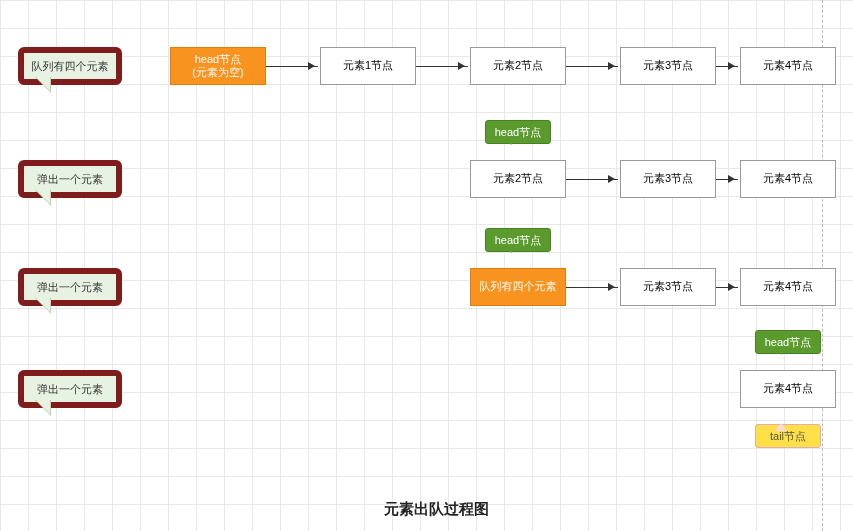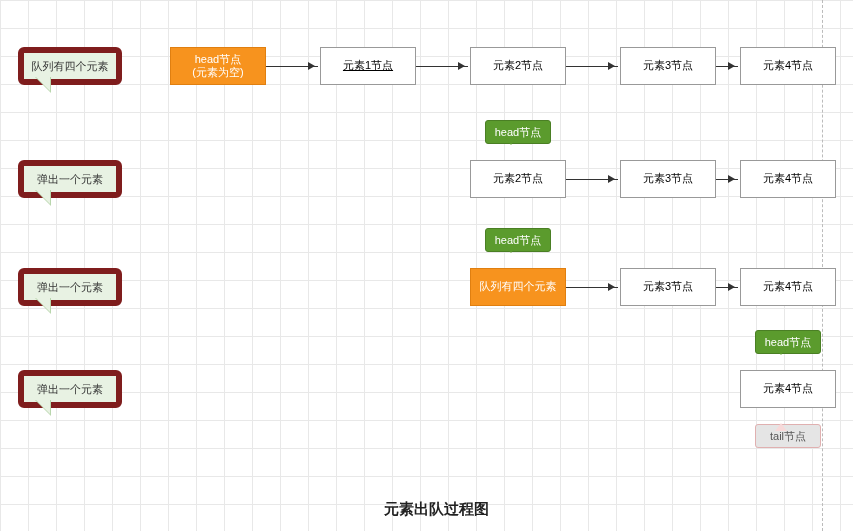--- a/index.html
+++ b/index.html
@@ -75,21 +75,21 @@
       position: absolute;
       width: 66px;
       height: 24px;
       display: flex;
       align-items: center;
       justify-content: center;
       color: #fff;
       border-radius: 3px;
     }
     .callout.green { background: #5b9b2d; border: 1px solid #4a7f24; }
-    .callout.pink { background: #e5e5e5; border: 1px solid #e0b0b0; color: #555; }
+    .callout.pink { background: #fde047; border: 1px solid #e0b0b0; color: #555; }
     .callout.down::after {
       content: "";
       position: absolute;
       bottom: -8px;
       left: 30%;
       width: 0; height: 0;
       border: 6px solid transparent;
       border-top-color: inherit;
     }
     .callout.green.down::after { border-top: 8px solid #5b9b2d; }
@@ -129,21 +129,21 @@
   </style>
 </head>
 <body>
 
 <div class="dashed-divider"></div>
 
 <div id="canvas">
     <div class="speech" style="left: 18px; top: 47px;">队列有四个元素</div>
     <div class="node orange" style="left: 170px; top: 47px; white-space: pre-line;">head节点
 (元素为空)</div>
-    <div class="node" style="left: 320px; top: 47px; white-space: pre-line; text-decoration: underline;">元素1节点</div>
+    <div class="node" style="left: 320px; top: 47px; white-space: pre-line;">元素1节点</div>
     <div class="node" style="left: 470px; top: 47px; white-space: pre-line;">元素2节点</div>
     <div class="node" style="left: 620px; top: 47px; white-space: pre-line;">元素3节点</div>
     <div class="node" style="left: 740px; top: 47px; white-space: pre-line;">元素4节点</div>
     <div class="arrow" style="left: 266px; top: 66px; width: 52px;"></div>
     <div class="arrow" style="left: 416px; top: 66px; width: 52px;"></div>
     <div class="arrow" style="left: 566px; top: 66px; width: 52px;"></div>
     <div class="arrow" style="left: 716px; top: 66px; width: 22px;"></div>
     <div class="speech" style="left: 18px; top: 160px;">弹出一个元素</div>
     <div class="callout green down" style="left: 485px; top: 120px;">head节点</div>
     <div class="node" style="left: 470px; top: 160px; white-space: pre-line;">元素2节点</div>

